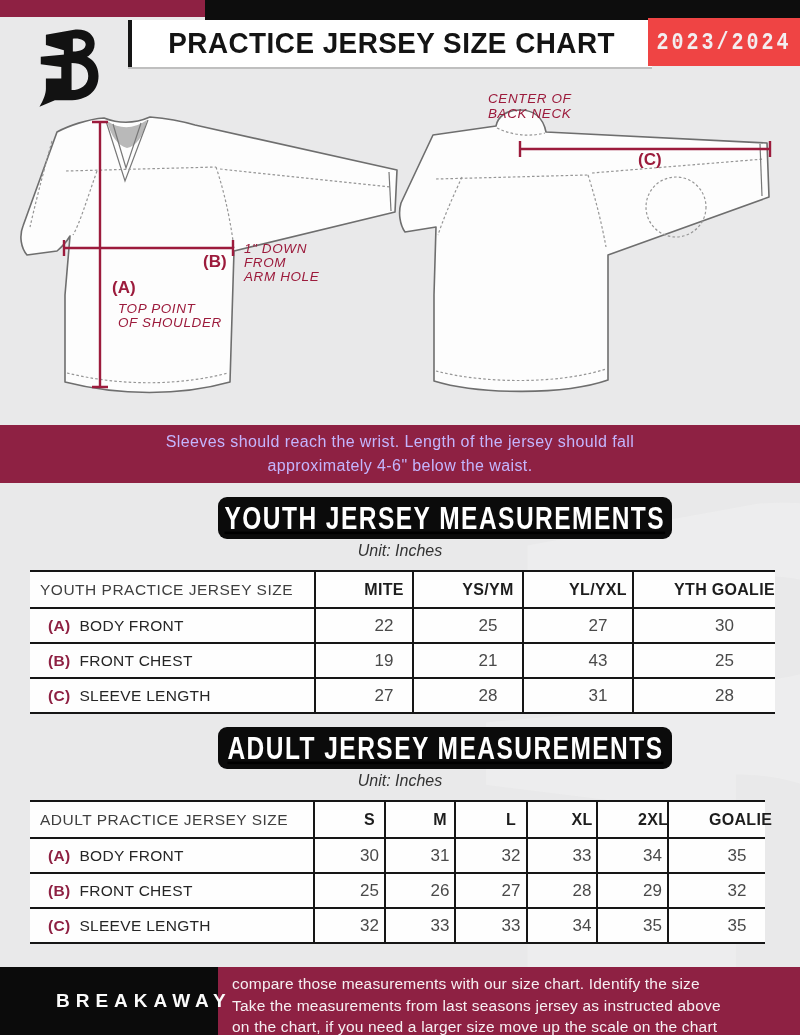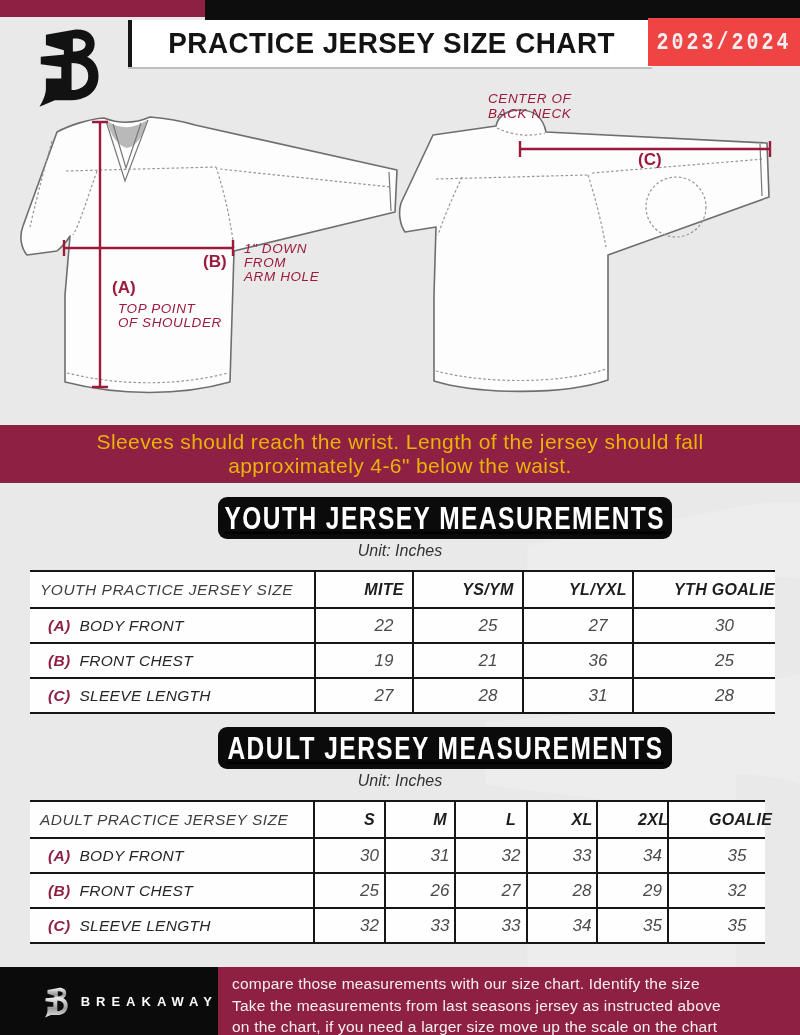--- a/index.html
+++ b/index.html
@@ -25,55 +25,55 @@
   .jersey{fill:#fdfdfd;stroke:#6e6e6e;stroke-width:1.6;stroke-linejoin:round;}
   .seam{fill:none;stroke:#969696;stroke-width:1.2;stroke-dasharray:2.6 2.2;}
   .thin{fill:none;stroke:#777;stroke-width:1.2;}
   .mline{stroke:#9C1B3C;stroke-width:2.4;fill:none;}
   .mkey{font-weight:bold;font-size:17px;fill:#9C1B3C;}
   .mnote{font-style:italic;font-size:13.5px;fill:#9C1B3C;letter-spacing:.6px;}
 
   
   .banner{position:absolute;left:0;top:425px;width:800px;height:58px;background:#8E2143;z-index:2;
           display:flex;flex-direction:column;align-items:center;justify-content:center;}
-  .banner div{color:#eab308;font-size:21px;line-height:24px;letter-spacing:.4px;}
+  .banner div{color:#c4b5fd;font-size:16px;line-height:24px;letter-spacing:.4px;}
 
   
   .pill{position:absolute;left:218px;width:454px;height:42px;background:#0b0b0b;border-radius:9px;
         display:flex;align-items:center;justify-content:center;z-index:2;text-decoration:underline;}
   .pill span{color:#fff;font-weight:bold;font-size:25px;letter-spacing:1.5px;
              transform:scale(.98,1.25);white-space:nowrap;}
   .pill.youth{top:497px;} .pill.adult{top:727px;}
   .unit{position:absolute;left:0;width:800px;text-align:center;font-style:italic;
         font-size:16px;color:#333;z-index:2;}
   .unit.u1{top:542px;} .unit.u2{top:772px;}
 
   
   .sizes{position:absolute;border-collapse:collapse;table-layout:fixed;z-index:2;
          background:rgba(255,255,255,.92);}
   .sizes td{border-top:2px solid #161616;border-bottom:2px solid #161616;padding:0;}
   .sizes td + td{border-left:2px solid #161616;padding-left:40px;}
-  .sizes tr{height:35px;font-style:italic;}
+  .sizes tr{height:35px;}
   .sizes tr.hd{height:37px;}
   .yt{left:30px;top:570px;width:745px;}
   .at{left:30px;top:800px;width:735px;}
   .lblh{font-size:15.5px;color:#3f3f3f;padding-left:10px !important;letter-spacing:.5px;}
   .colh{font-weight:bold;font-size:16px;color:#1d1d1d;text-align:center;letter-spacing:.3px;}
   .lbl{padding-left:18px !important;font-size:15.5px;color:#262626;letter-spacing:.3px;margin-top:8px;}
   .lbl .key{color:#8E2143;font-weight:bold;margin-right:9px;}
   .val{text-align:center;font-size:17px;color:#4a4a4a;}
 
   
   .watermark{position:absolute;left:455px;top:440px;z-index:1;opacity:.55;pointer-events:none;}
 
   
   .footer{position:absolute;left:0;top:967px;width:800px;height:68px;background:#8E2143;z-index:6;}
   .footer-black{position:absolute;left:0;top:0;width:218px;height:68px;background:#0b0b0b;
                 display:flex;align-items:center;}
-  .brand{color:#fbfbfb;font-weight:bold;font-size:13px;letter-spacing:6px;margin-left:12px;}
+  .brand{color:#fbfbfb;font-weight:bold;font-size:19px;letter-spacing:6px;margin-left:12px;}
   .footer-text{position:absolute;left:232px;top:6px;width:560px;color:#f6eff2;
                font-size:15.5px;line-height:21.5px;letter-spacing:.2px;}
 </style>
 </head>
 <body>
 
 <div class="page">
 
   <svg width="0" height="0" style="position:absolute">
     <defs>
@@ -199,21 +199,21 @@
       <td class="val">25</td>
       <td class="val">27</td>
       <td class="val">30</td>
     </tr>
     <tr>
       <td class="lbl">
         <span class="key">(B)</span><span>FRONT CHEST</span>
       </td>
       <td class="val">19</td>
       <td class="val">21</td>
-      <td class="val">36</td>
+      <td class="val">43</td>
       <td class="val">25</td>
     </tr>
     <tr>
       <td class="lbl">
         <span class="key">(C)</span><span>SLEEVE LENGTH</span>
       </td>
       <td class="val">27</td>
       <td class="val">28</td>
       <td class="val">31</td>
       <td class="val">28</td>

